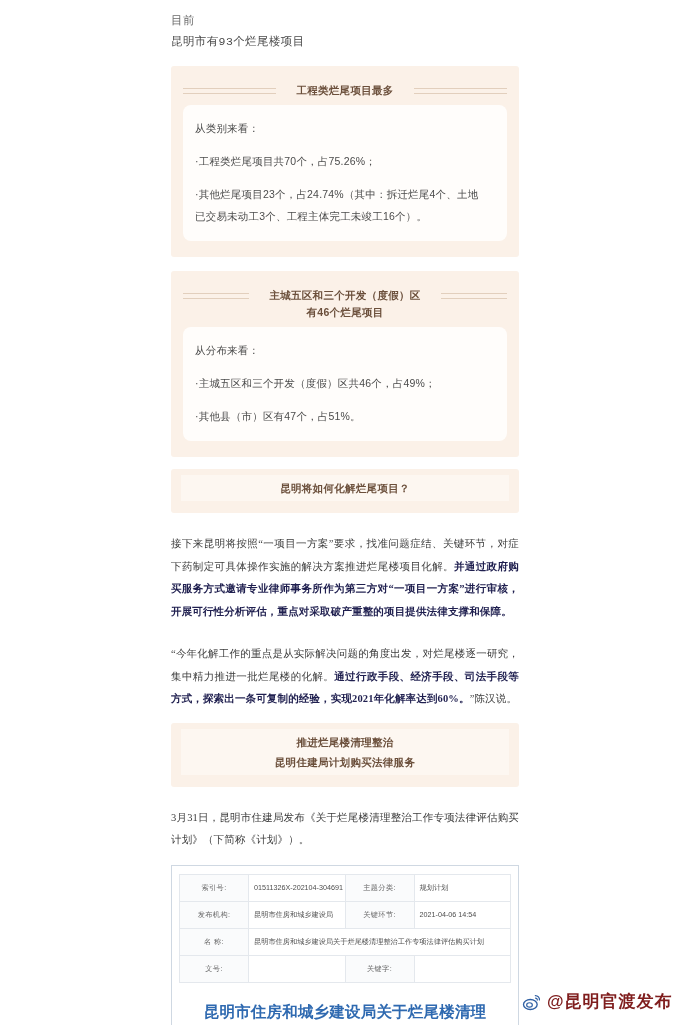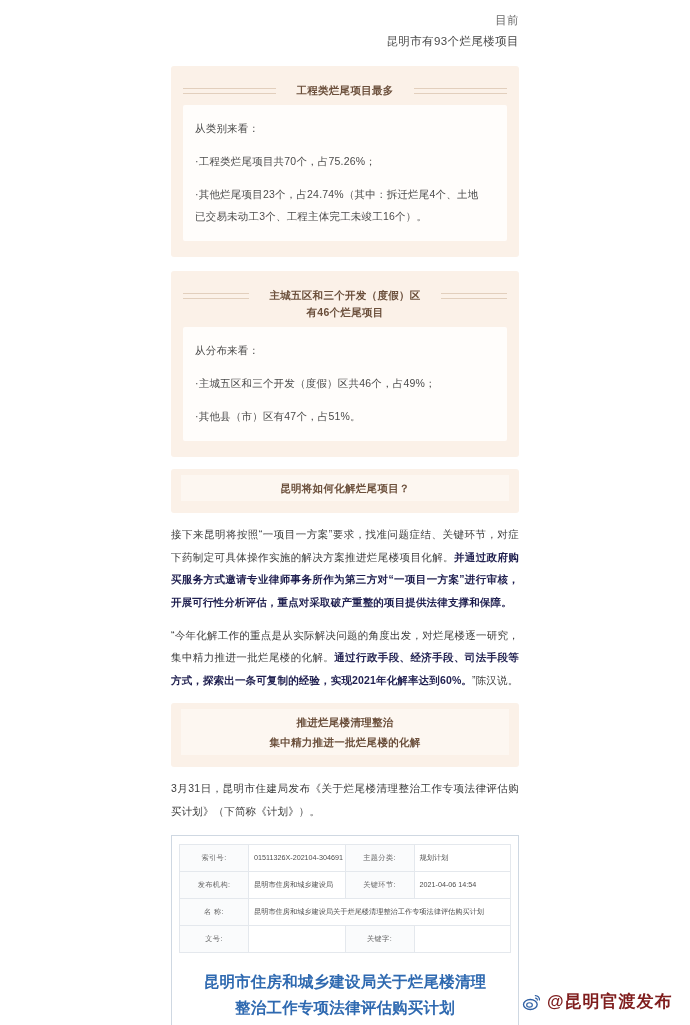--- a/index.html
+++ b/index.html
@@ -13,25 +13,26 @@
   .page{
     position:relative;
     width:690px;
     min-height:1025px;
     box-sizing:border-box;
     padding:10px 0 0 0;
     overflow:hidden;
   }
   
   .intro{
-    text-align:right;
+    text-align:left;
     color:#5e5e5e;
     font-size:11.5px;
     line-height:21px;
     letter-spacing:.4px;
+    font-family:Liberation Mono, monospace;
   }
   .intro .l1{color:#6d6d6d;}
   .intro .l2{color:#4a4a4a;}
 
   
   .col{
     width:348px;
     margin:0 auto;
   }
 
@@ -65,21 +66,21 @@
     border-top:1px solid #e2cfbd;
     border-bottom:1px solid #e2cfbd;
   }
   .card-title .ttl-text{flex:0 0 auto;white-space:nowrap;}
   .card-title .ttl-sub{
     display:block;
     margin-top:0;
   }
   .card-body{
     background:#fffdfb;
-    border-radius:2px;
+    border-radius:8px;
     padding:12px 28px 14px 12px;
     color:#4b4b4b;
     font-size:10.5px;
     line-height:22px;
     letter-spacing:.2px;
   }
   .card-body p{margin:0 0 11px 0;}
   .card-body p:last-child{margin-bottom:0;}
   .card-body .bullet{text-indent:0;}
 
@@ -99,26 +100,27 @@
   }
   .banner .inner{
     background:#fdf7f1;
     margin:0 10px;
     padding:3px 0;
   }
   .banner .bline{display:block;}
 
   
   .para{
-    margin-top:10px;
+    margin-top:20px;
     font-size:10.5px;
     line-height:22.5px;
     color:#3c3c3c;
     letter-spacing:.15px;
     text-align:justify;
+    font-family:Liberation Serif, serif;
   }
   .para b{color:#1f1f4f;font-weight:bold;}
   .para.q{color:#3c3c3c;}
 
   
   .doc{
     margin-top:13px;
     border:1px solid #cfd8e2;
     background:#ffffff;
     box-sizing:border-box;
@@ -250,21 +252,21 @@
   </div>
 
   <div class="col">
     <p class="para q"><span>“今年化解工作的重点是从实际解决问题的角度出发，对烂尾楼逐一研究，集中精力推进一批烂尾楼的化解。</span><b>通过行政手段、经济手段、司法手段等方式，探索出一条可复制的经验，实现2021年化解率达到60%。</b><span>”陈汉说。</span></p>
   </div>
 
   <div class="col">
     <div class="banner">
       <div class="inner">
         <span class="bline">推进烂尾楼清理整治</span>
-        <span class="bline">集中精力推进一批烂尾楼的化解</span>
+        <span class="bline">昆明住建局计划购买法律服务</span>
       </div>
     </div>
   </div>
 
   <div class="col">
     <p class="para">3月31日，昆明市住建局发布《关于烂尾楼清理整治工作专项法律评估购买计划》（下简称《计划》）。</p>
   </div>
 
   <div class="col">
     <div class="doc">

